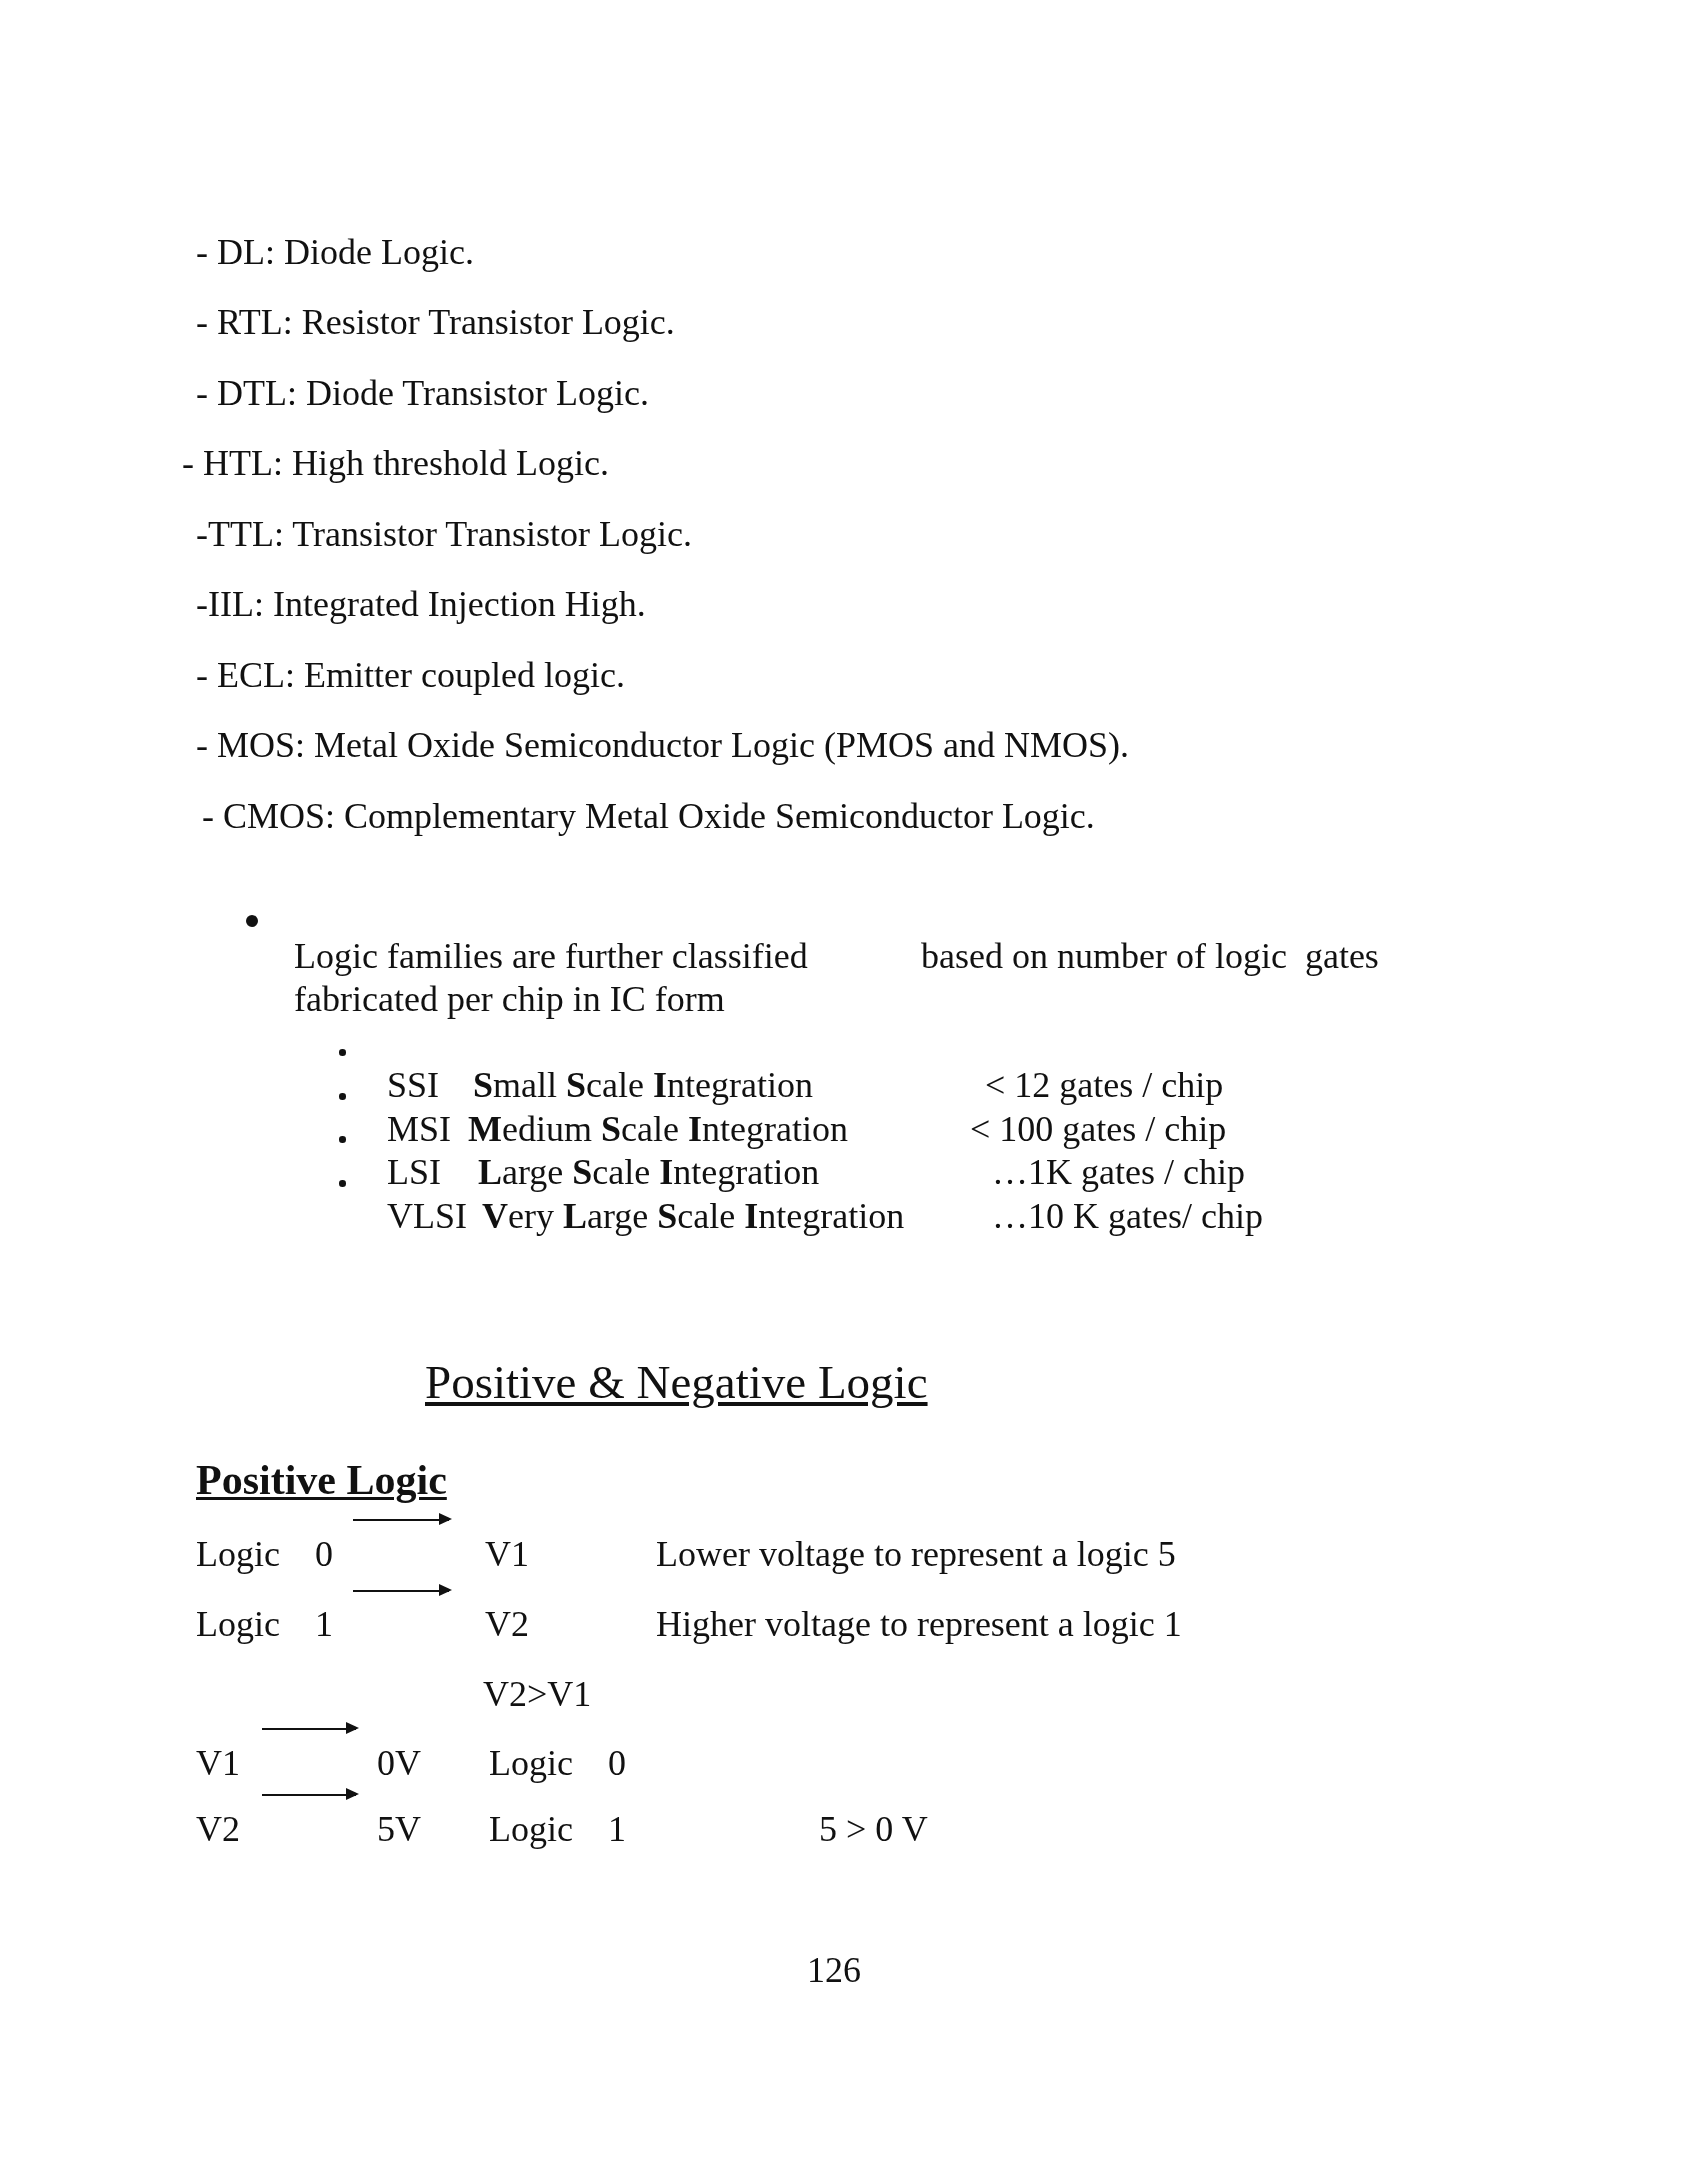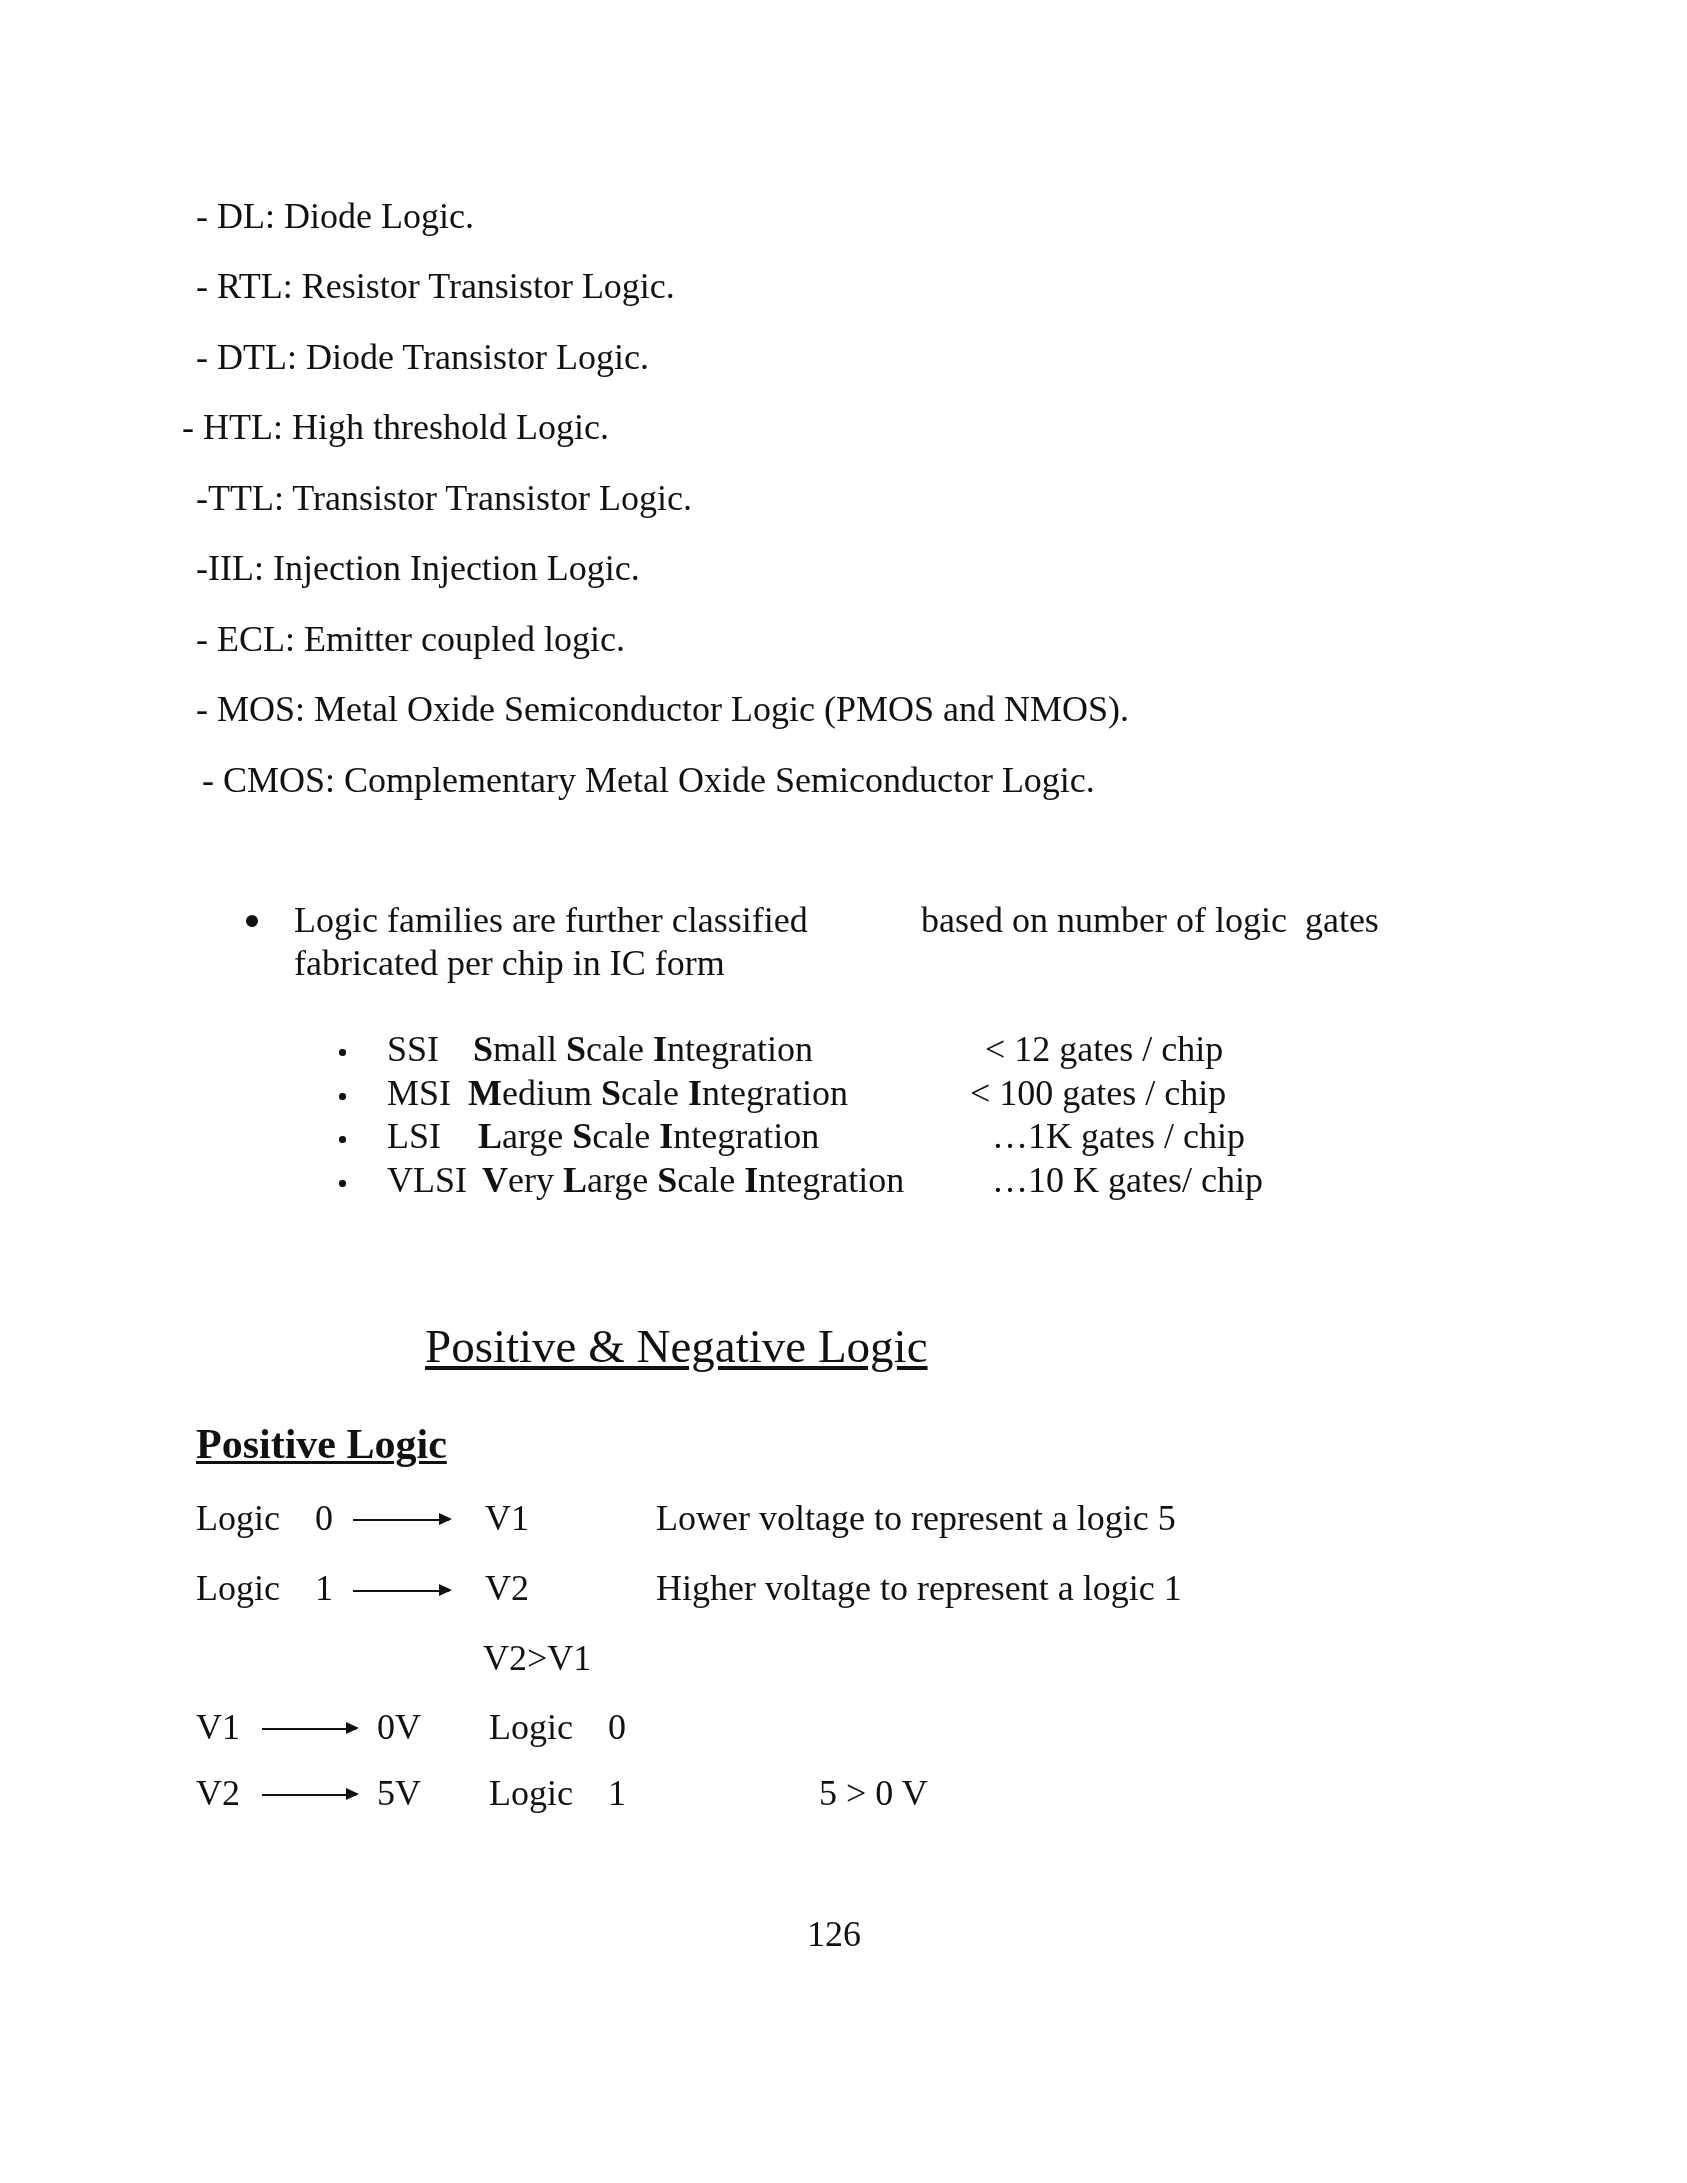--- a/index.html
+++ b/index.html
@@ -1,36 +1,36 @@
 <!DOCTYPE html>
 <html style="font-size:10.5px"><head>
 <meta charset="utf-8">
 <style>
   html, body { margin:0; padding:0; background:#ffffff; }
   body { width:1687px; height:2183px; position:relative; overflow:hidden;
          font-family:"Liberation Serif", "DejaVu Serif", serif; color:#111; }
-  .t { position:absolute; white-space:pre; font-size:36px; line-height:1; }
+  .t { position:absolute; white-space:pre; font-size:36px; line-height:1;margin-top:36px; }
   .b { font-weight:normal; }
   .h1 { font-size:47px; font-weight:normal; text-decoration:underline; text-decoration-thickness:4px; text-underline-offset:4px; }
   .h2 { font-size:42px; font-weight:bold; text-decoration:underline; text-decoration-thickness:3.3px; text-underline-offset:3.3px; }
   .arrow { position:absolute; height:2px; background:#111; }
   .arrow::after { content:""; position:absolute; right:-2.6px; top:-6px; border-left:13px solid #111;
                   border-top:6.6px solid transparent; border-bottom:6.6px solid transparent; }
   .dot { position:absolute; border-radius:50%; background:#111; }
 </style>
 </head>
 <body>
 
 <div>
   <div class="t" style="left:196px;top:198px">- DL: Diode Logic.</div>
   <div class="t" style="left:196px;top:268px">- RTL: Resistor Transistor Logic.</div>
   <div class="t" style="left:196px;top:339px">- DTL: Diode Transistor Logic.</div>
   <div class="t" style="left:182px;top:409px">- HTL: High threshold Logic.</div>
   <div class="t" style="left:196px;top:480px">-TTL: Transistor Transistor Logic.</div>
-  <div class="t" style="left:196px;top:550px">-IIL: Injection Injection Logic.</div>
+  <div class="t" style="left:196px;top:550px">-IIL: Integrated Injection High.</div>
   <div class="t" style="left:196px;top:621px">- ECL: Emitter coupled logic.</div>
   <div class="t" style="left:196px;top:691px">- MOS: Metal Oxide Semiconductor Logic (PMOS and NMOS).</div>
   <div class="t" style="left:202px;top:762px">- CMOS: Complementary Metal Oxide Semiconductor Logic.</div>
 </div>
 
 <div>
   <span class="dot" style="left:246px;top:915px;width:12px;height:12px"></span>
   <div class="t" style="left:294px;top:902px">Logic families are further classified</div>
   <div class="t" style="left:921px;top:902px">based on number of logic  gates</div>
   <div class="t" style="left:294px;top:945px">fabricated per chip in IC form</div>

